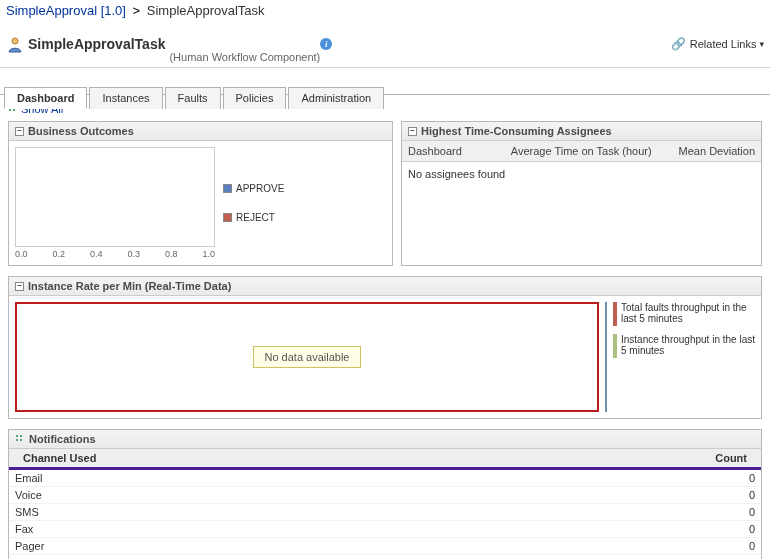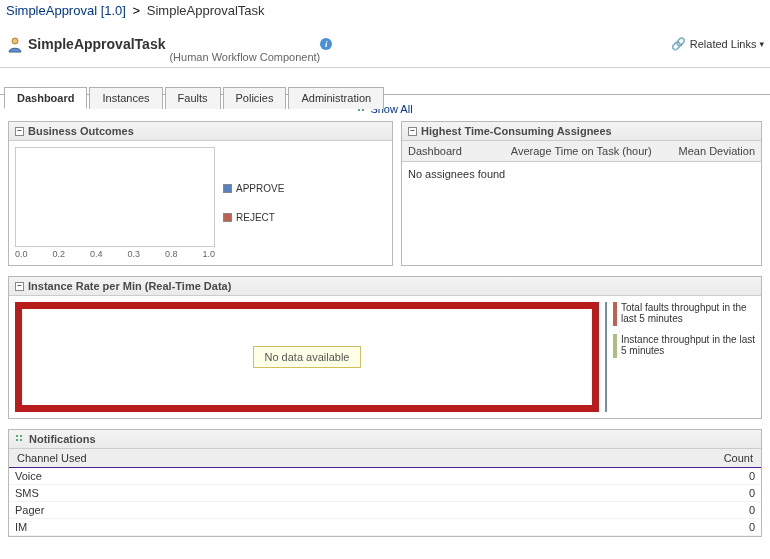--- a/index.html
+++ b/index.html
@@ -15,21 +15,21 @@
 .header .subtitle { color: #666; font-size: 11px; margin-left: 4px; margin-top: 26px; }
 .header .spacer { flex: 1; }
 .header .related { font-size: 11px; display: flex; align-items: center; gap: 3px; }
 
 .tabs { display: flex; border-bottom: 1px solid #b0b0b0; margin-top: 4px; padding-left: 4px; }
 .tab { padding: 4px 12px; border: 1px solid #b0b0b0; border-bottom: none; background: #f4f4f4; margin-right: 2px; cursor: pointer; font-size: 11px; position: relative; top: 15px; }
 .tab.active { background: #fff; font-weight: bold; border-bottom: 1px solid #fff; }
 
 .content { padding: 8px; }
 
-.showall { color: #003399; font-size: 11px; display: flex; align-items: center; gap: 3px; margin-bottom: 6px; cursor: pointer; justify-content: center; }
+.showall { color: #003399; font-size: 11px; display: flex; align-items: center; gap: 3px; margin-bottom: 6px; cursor: pointer; }
 
 .row { display: flex; gap: 8px; margin-bottom: 10px; }
 .panel { border: 1px solid #b8b8b8; background: #fff; }
 .panel-header { background: linear-gradient(#f4f4f4, #eaeaea); border-bottom: 1px solid #ccc; padding: 3px 6px; font-weight: bold; color: #4a4a4a; display: flex; align-items: center; gap: 4px; }
 .collapse-icon { width: 9px; height: 9px; border: 1px solid #888; background: #fff; display: inline-flex; align-items: center; justify-content: center; font-size: 8px; line-height: 1; cursor: pointer; }
 
 .panel-body { padding: 6px; }
 
 .chart-area { display: flex; gap: 8px; }
 .chart-box { border: 1px solid #ccc; width: 200px; height: 100px; position: relative; }
@@ -38,31 +38,31 @@
 .legend-item { display: flex; align-items: center; gap: 4px; }
 .swatch { width: 9px; height: 9px; border: 1px solid #888; }
 
 .table { width: 100%; border-collapse: collapse; font-size: 11px; }
 .table th { background: #f0f0f0; border-bottom: 1px solid #ccc; padding: 4px 6px; text-align: left; font-weight: normal; color: #444; }
 .table th.right { text-align: right; }
 
 .empty-msg { padding: 6px; color: #333; }
 
 .instance-body { display: flex; gap: 6px; }
-.instance-chart { flex: 1; border: 7px solid #b91c1c; height: 110px; display: flex; align-items: center; justify-content: center; }
+.instance-chart { flex: 1; border: 2px solid #b91c1c; height: 110px; display: flex; align-items: center; justify-content: center; }
 .nodata { border: 1px solid #d0c060; background: #ffffe8; padding: 4px 10px; color: #555; font-size: 11px; }
 .instance-legend { width: 150px; border-left: 2px solid #7090b0; padding-left: 6px; font-size: 10px; display: flex; flex-direction: column; gap: 8px; }
 .instance-legend-item { display: flex; gap: 4px; }
 .vswatch { width: 4px; height: 24px; flex-shrink: 0; }
 
 .table-view-row { display: flex; justify-content: flex-end; padding: 4px 170px 0 0; font-size: 11px; align-items: center; gap: 6px; }
 .tv-sep { width: 1px; height: 14px; background: #7090b0; }
 
 .notif-table { width: 100%; border-collapse: collapse; }
-.notif-table th { background: #eee; border-bottom: 1px solid #4c1d95; padding: 3px 8px; font-weight: normal; text-align: left; }
+.notif-table th { background: #eee; border-bottom: 3px solid #4c1d95; padding: 3px 14px; font-weight: bold; text-align: left; }
 .notif-table th.right { text-align: right; }
 .notif-table td { padding: 2px 6px; border-bottom: 1px solid #f2f2f2; }
 .notif-table td.right { text-align: right; }
 
 .expand-dots { width: 10px; height: 10px; display: inline-block; background:
   radial-gradient(circle at 2px 2px, #5a7 1px, transparent 1px),
   radial-gradient(circle at 6px 2px, #5a7 1px, transparent 1px),
   radial-gradient(circle at 2px 6px, #5a7 1px, transparent 1px),
   radial-gradient(circle at 6px 6px, #5a7 1px, transparent 1px);
 }
@@ -195,25 +195,33 @@
     </div>
     <table class="notif-table">
       <thead>
           <tr>
         <th>Channel Used</th>
         <th class="right">Count</th>
       </tr>
         </thead>
       <tbody id="notif-body">
           <tr>
+            <td>Email</td>
+            <td class="right">0</td>
+          </tr>
+          <tr>
             <td>Voice</td>
             <td class="right">0</td>
           </tr>
           <tr>
             <td>SMS</td>
+            <td class="right">0</td>
+          </tr>
+          <tr>
+            <td>Fax</td>
             <td class="right">0</td>
           </tr>
           <tr>
             <td>Pager</td>
             <td class="right">0</td>
           </tr>
           <tr>
             <td>IM</td>
             <td class="right">0</td>
           </tr>

